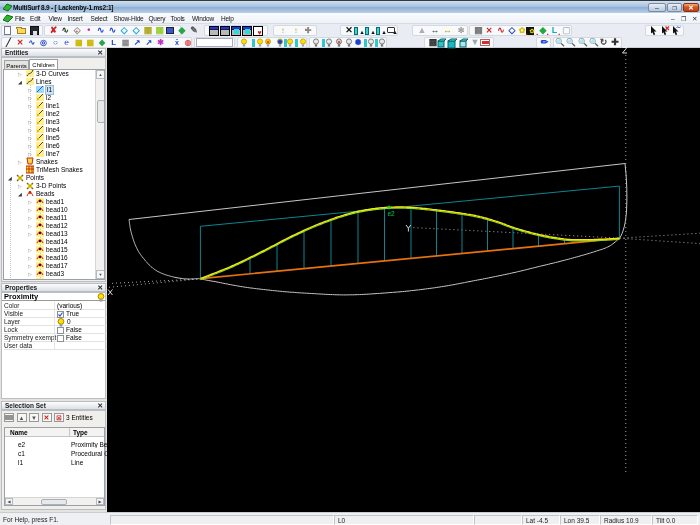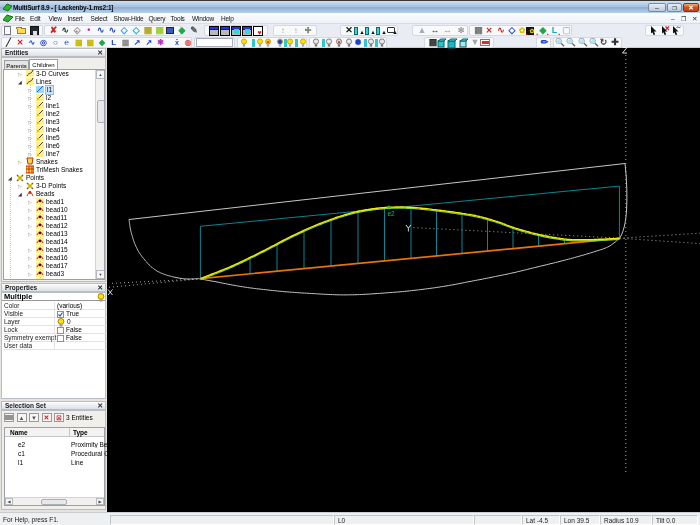--- a/index.html
+++ b/index.html
@@ -562,21 +562,21 @@
      <div class="abs" style="right:0;top:0;width:9px;height:209px;background:#f2f1ef;border-left:1px solid #d5d5d5">
        <div class="abs" style="left:0;top:0;width:9px;height:9px;background:#f6f6f6;border:1px solid #b5bac0;font-size:4px;text-align:center;line-height:8px;color:#444">▲</div>
        <div class="abs" style="left:0;bottom:0;width:9px;height:9px;background:#f6f6f6;border:1px solid #b5bac0;font-size:4px;text-align:center;line-height:8px;color:#444">▼</div>
        <div class="abs" style="left:0.5px;top:30px;width:8px;height:23px;background:#e8e8ea;border:1px solid #aab0b8;border-radius:2px"></div>
      </div>
    </div>
  </div>
 
  <div class="ptitle" style="top:236px">Properties<span class="px">✕</span></div>
  <div class="abs" style="left:1px;top:245px;width:105px;height:107px;background:#fff;border:1px solid #b9bec6">
-   <div class="abs" style="left:0;top:0;width:103px;height:8px;border-bottom:1px solid #999;font-size:7.5px;font-weight:bold;padding-left:2px;line-height:8px">Multiple</div>
+   <div class="abs" style="left:0;top:0;width:103px;height:8px;border-bottom:1px solid #999;font-size:7.5px;font-weight:bold;padding-left:2px;line-height:8px">Proximity</div>
    <svg width="8" height="9" style="position:absolute;left:95px;top:0px">
         <circle cx="4" cy="3.4" r="2.9" fill="#ffe000" stroke="#a80"></circle>
         <rect x="2.6" y="6" width="2.8" height="2.6" fill="#99a"></rect>
       </svg>
    <div class="prow" style="top:9px">Color</div>
    <div class="prow" style="top:17px">Visible</div>
    <div class="prow" style="top:25px">Layer</div>
    <div class="prow" style="top:33px">Lock</div>
    <div class="prow" style="top:41px">Symmetry exempt</div>
    <div class="prow" style="top:49px">User data</div>

